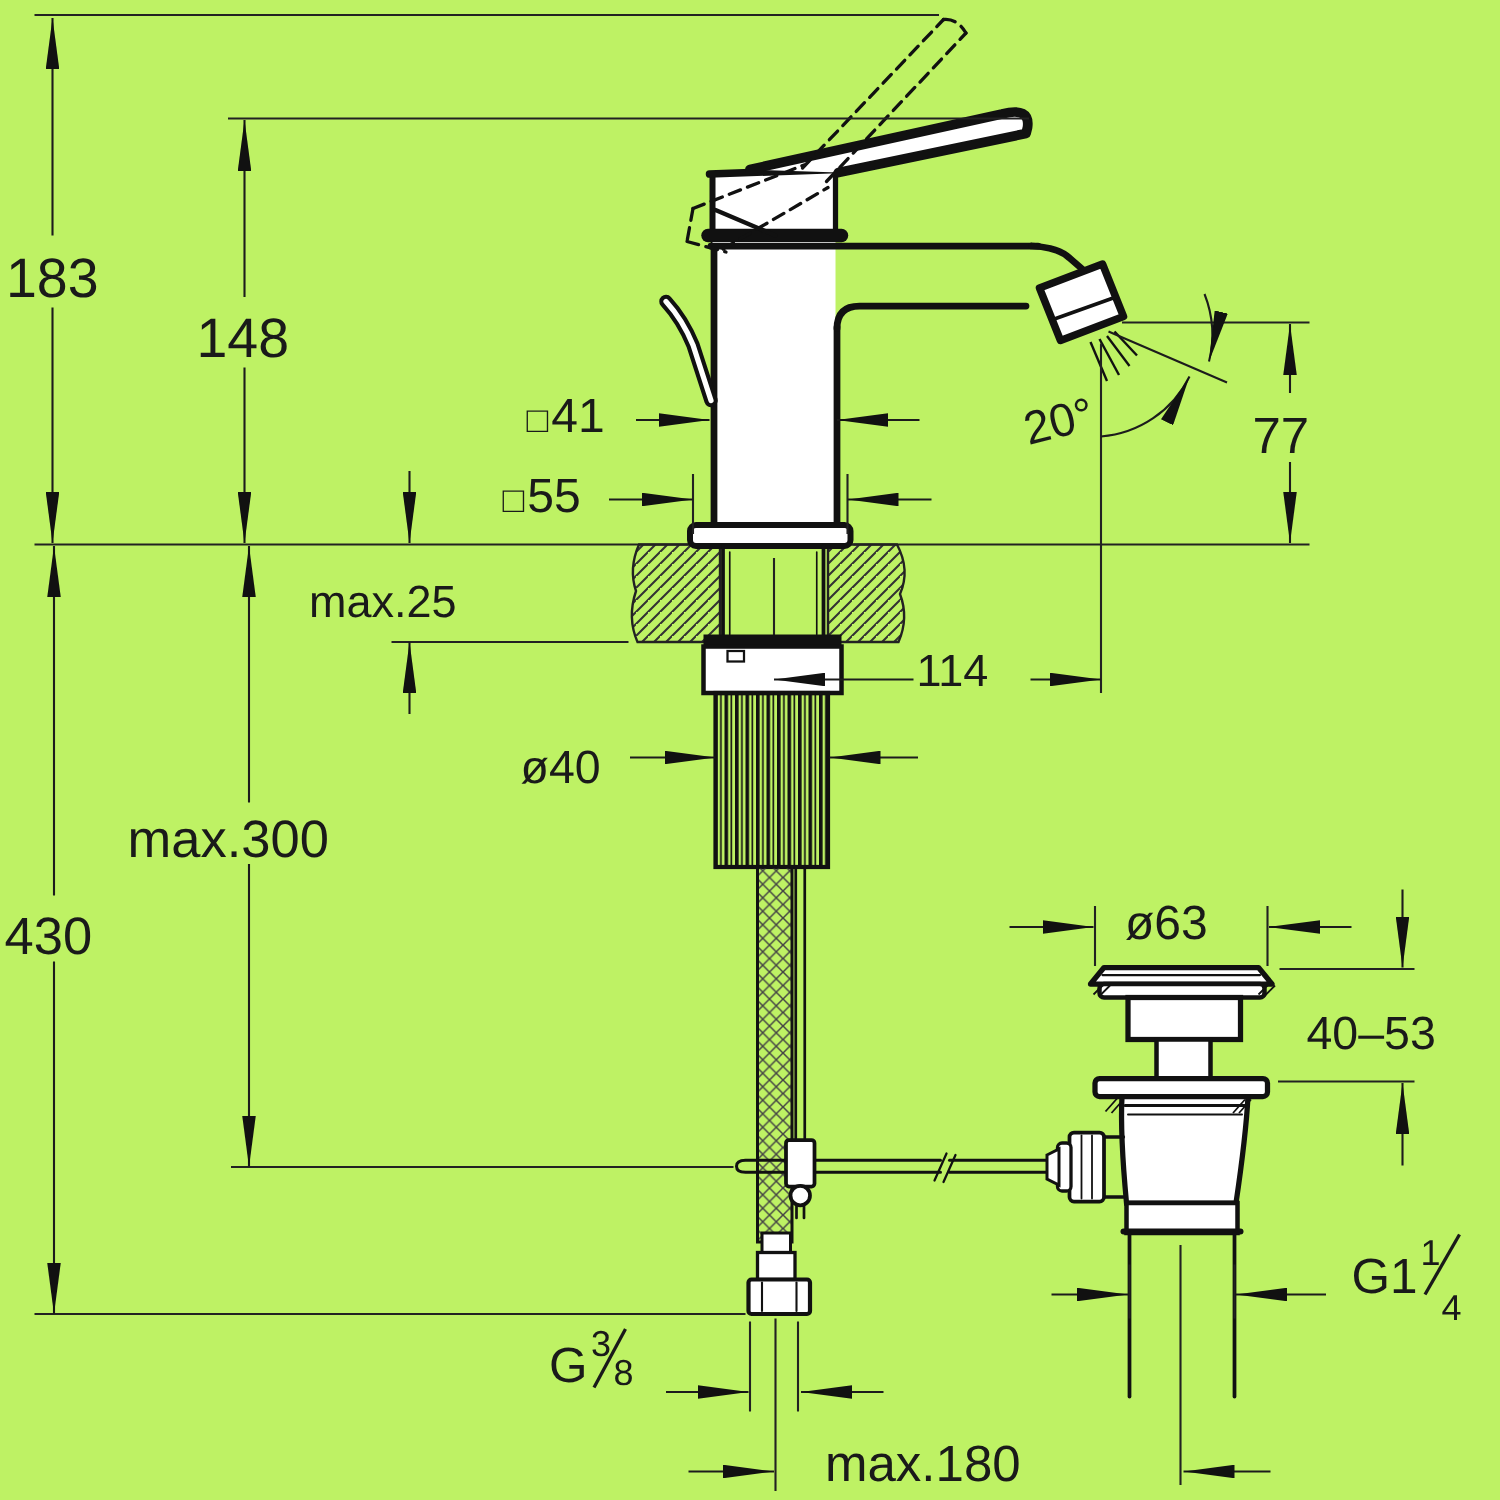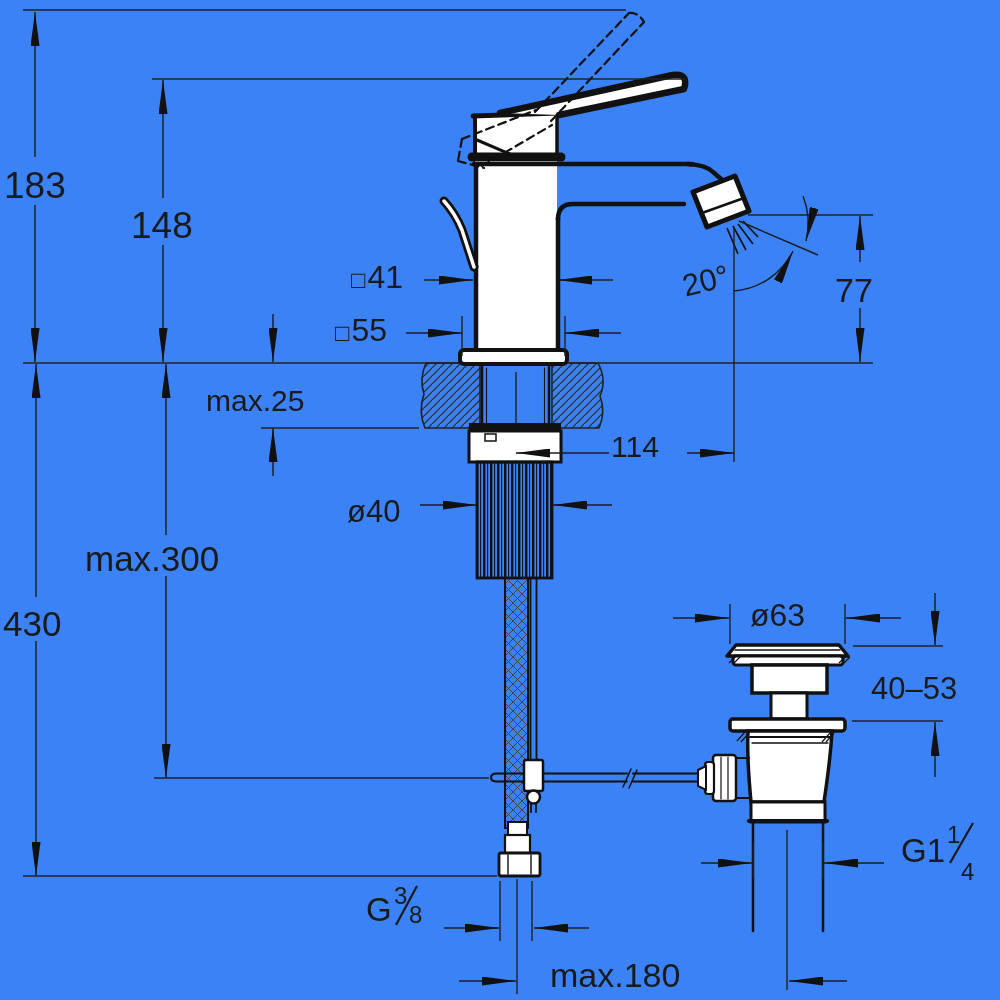--- a/index.html
+++ b/index.html
@@ -1,16 +1,16 @@
 <!DOCTYPE html>
 <html><head>
 <meta charset="utf-8">
 <style>
   html,body{margin:0;padding:0;background:#fff;}
-  #stage{position:relative;width:1000px;height:1000px;background:#3b82f6;overflow:hidden;}
+  #stage{position:relative;width:1000px;height:1000px;background:#bef264;overflow:hidden;}
   svg{display:block;}
   text{font-family:"Liberation Sans","DejaVu Sans",sans-serif;fill:#1a1a1a;}
   .thin{stroke:#222;stroke-width:1.4;fill:none;}
   .dim{stroke:#1c1c1c;stroke-width:1.4;fill:none;}
   .edge{stroke:#111;fill:none;stroke-linecap:round;stroke-linejoin:round;}
   .dash{stroke:#111;stroke-width:2.2;fill:none;stroke-dasharray:8 5;stroke-linecap:round;}
 </style>
 </head>
 <body>
 

